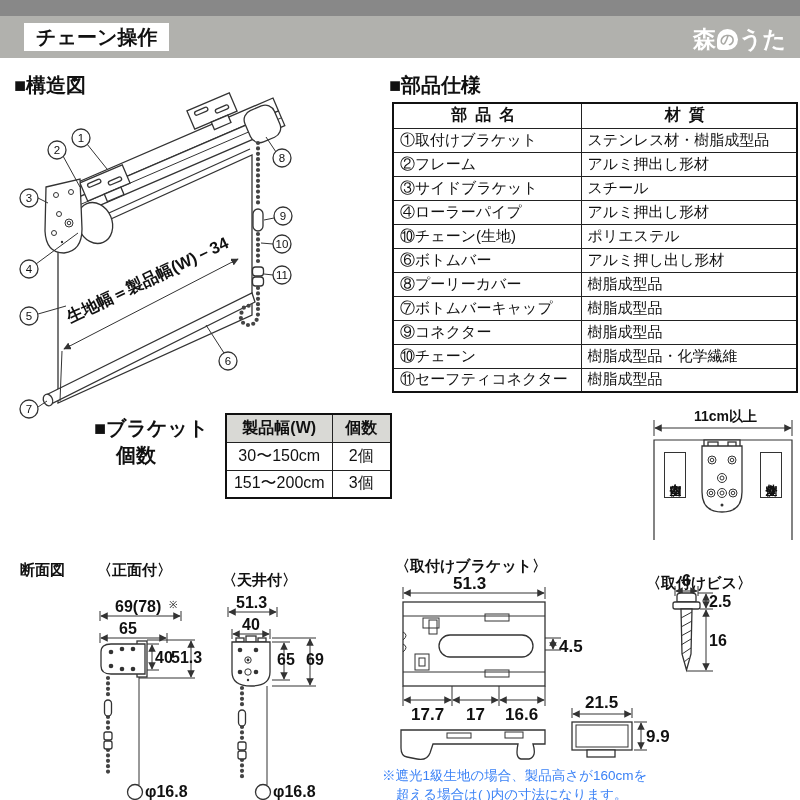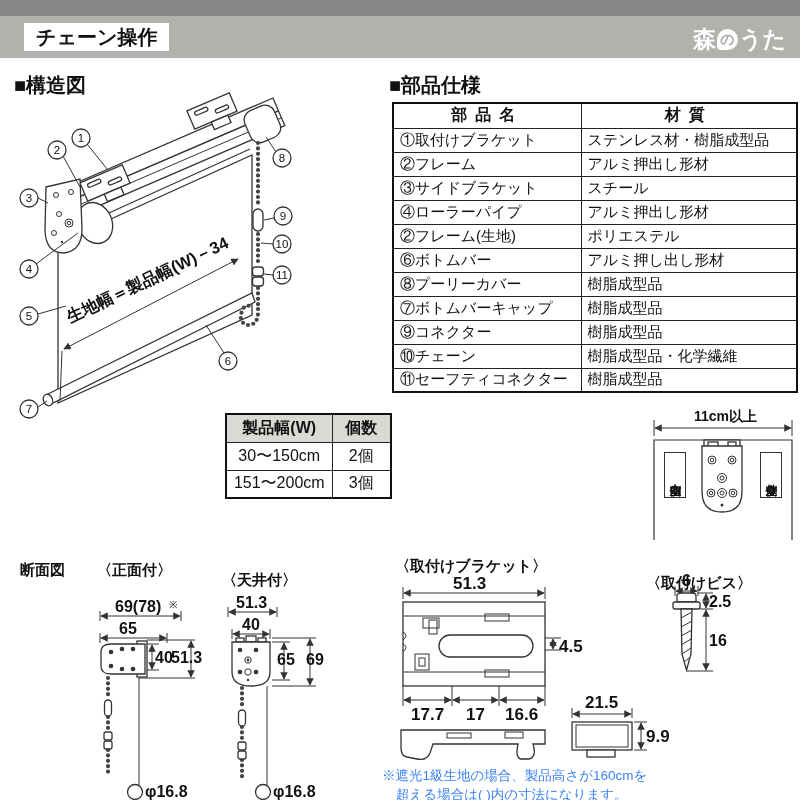--- a/index.html
+++ b/index.html
@@ -220,21 +220,21 @@
         </tr>
     <tr>
           <td>③サイドブラケット</td>
           <td>スチール</td>
         </tr>
     <tr>
           <td>④ローラーパイプ</td>
           <td>アルミ押出し形材</td>
         </tr>
     <tr>
-          <td>②フレーム(生地)</td>
+          <td>⑩チェーン(生地)</td>
           <td>ポリエステル</td>
         </tr>
     <tr>
           <td>⑥ボトムバー</td>
           <td>アルミ押し出し形材</td>
         </tr>
     <tr>
           <td>⑧プーリーカバー</td>
           <td>樹脂成型品</td>
         </tr>
@@ -250,20 +250,24 @@
           <td>⑩チェーン</td>
           <td>樹脂成型品・化学繊維</td>
         </tr>
     <tr>
           <td>⑪セーフティコネクター</td>
           <td>樹脂成型品</td>
         </tr>
   </tbody>
     </table>
 
+  <div class="abs h1 two-line" style="left:94px; top:399px;">
+    <div>■ブラケット</div>
+    <div class="ind">個数</div>
+  </div>
   <table class="cnt-table abs" style="left:225px; top:397px;">
     <colgroup>
         <col class="c1">
         <col class="c2">
       </colgroup>
     <tbody>
         <tr>
       <th>製品幅(W)</th>
       <th>個数</th>
     </tr>

